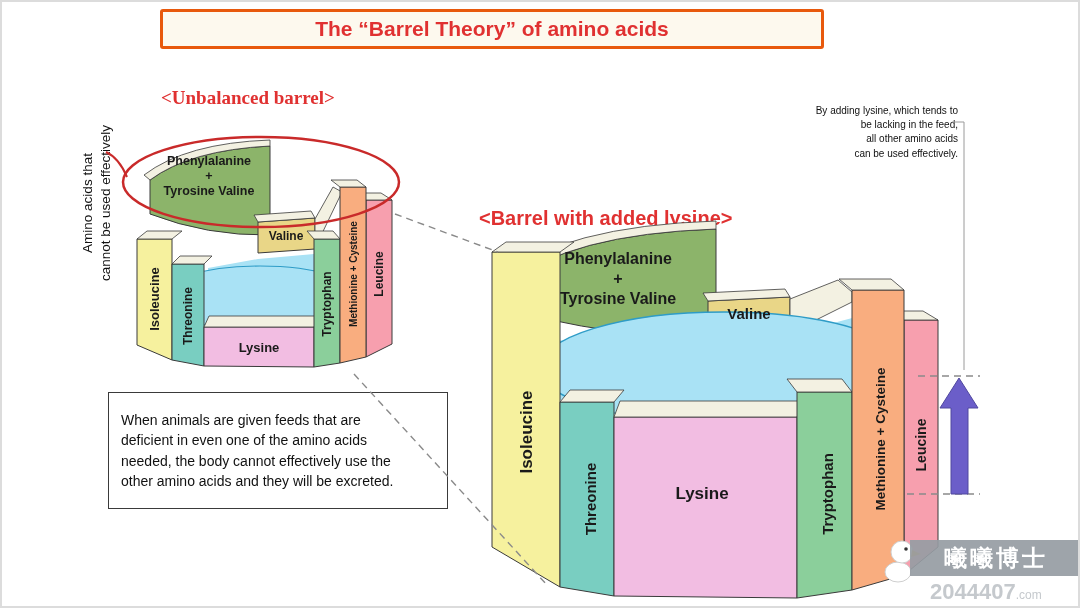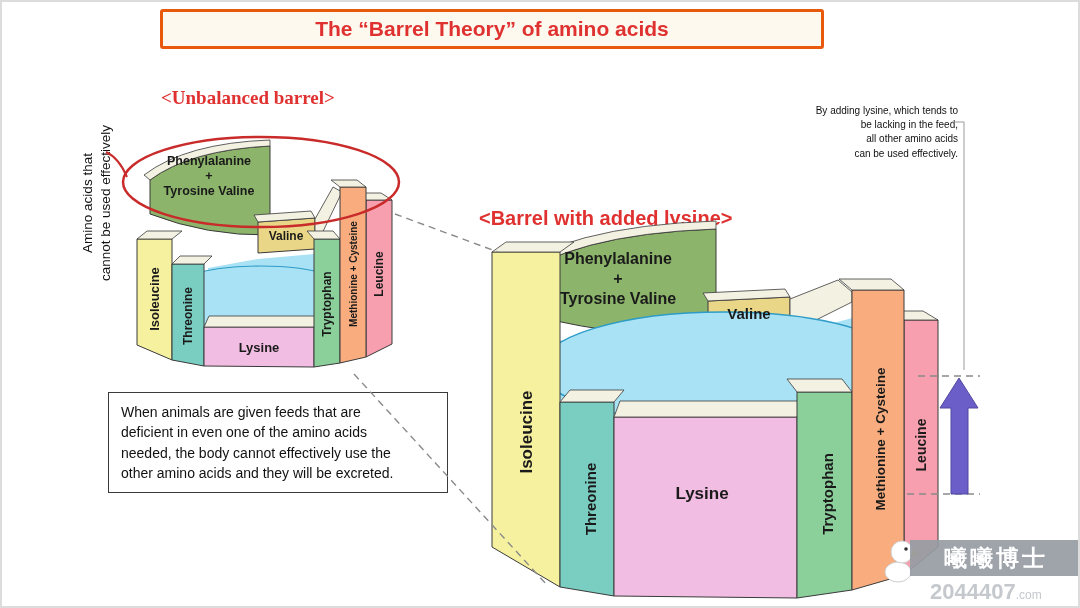--- a/index.html
+++ b/index.html
@@ -9,21 +9,21 @@
   .abs{position:absolute;}
   .title-banner{left:158px;top:7px;width:664px;height:40px;background:#fdf9ee;
          border:3px solid #e8590c;border-radius:3px;display:flex;align-items:center;
          justify-content:center;color:#e03131;font-weight:bold;font-size:21px;box-sizing:border-box;}
   .heading{color:#e03131;font-weight:bold;}
   .heading-unbalanced{left:159px;top:85px;font-size:19px;font-family:Liberation Serif, serif;}
   .heading-lysine{left:477px;top:181px;font-size:20px;margin-top:24px;}
   .side-note{left:-10px;top:182px;width:212px;height:38px;transform:rotate(-90deg);
          font-size:13.5px;line-height:1.35;color:#111;text-align:center;white-space:pre-line;}
   .caption-box{left:106px;top:390px;width:340px;border:1px solid #3a3a3a;background:#fff;
-         padding:9px 12px;font-size:14px;line-height:1.45;color:#111;white-space:pre-line;box-sizing:border-box;}
+         padding:17px 12px;font-size:14px;line-height:1.45;color:#111;white-space:pre-line;box-sizing:border-box;}
   .right-note{left:700px;top:102px;width:256px;font-size:10px;line-height:1.42;color:#111;
          text-align:right;white-space:pre-line;}
   svg text{font-family:"Liberation Sans",sans-serif;}
   .lbl{font-weight:bold;fill:#1a1a1a;}
   .stave{stroke:#3a3a3a;stroke-width:1;}
   .bevel{fill:#f3f1e2;stroke:#3a3a3a;stroke-width:0.8;}
   .dash{stroke:#8a8a8a;stroke-width:1.4;stroke-dasharray:7 5;fill:none;}
   .thin{stroke:#9a9a9a;stroke-width:1;fill:none;}
   .wm-banner{left:908px;top:538px;width:172px;height:36px;background:rgba(150,156,163,0.92);
          color:#ffffff;font-weight:bold;font-size:23px;letter-spacing:3px;display:flex;

